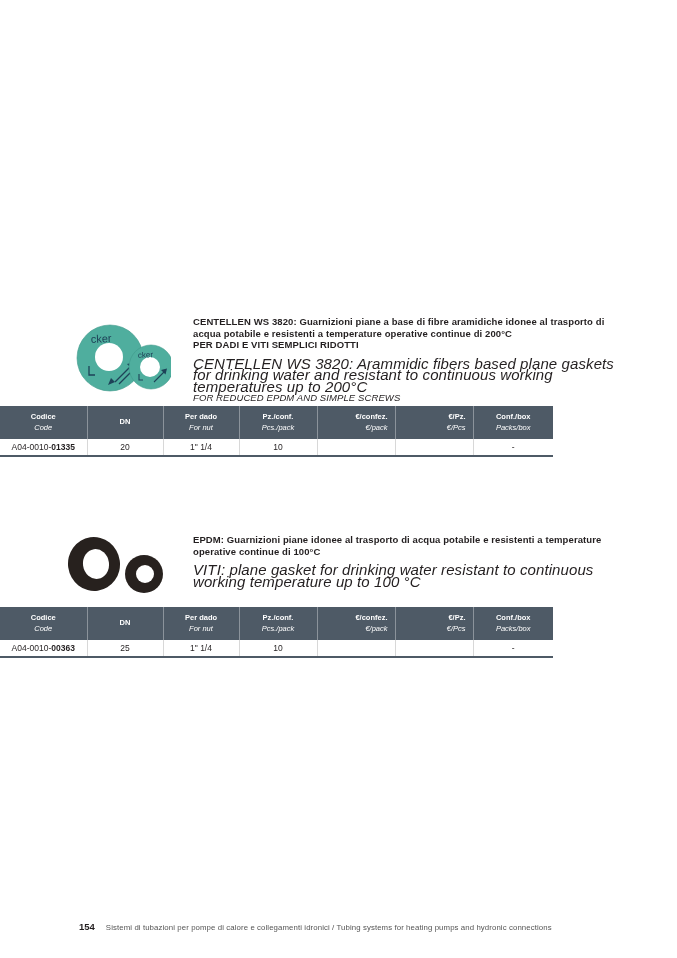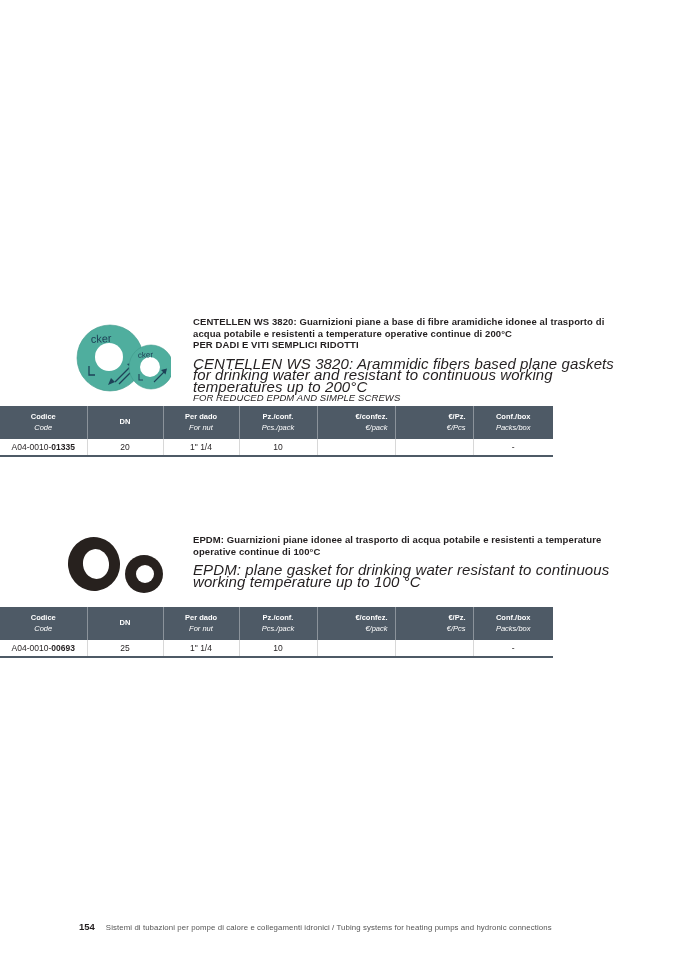--- a/index.html
+++ b/index.html
@@ -162,21 +162,21 @@
         <ellipse cx="30" cy="28" rx="13" ry="15" fill="#ffffff" transform="rotate(-8 30 28)"></ellipse>
 
         <circle cx="78" cy="38" r="19" fill="#27211e"></circle>
         <circle cx="79" cy="38" r="9" fill="#ffffff"></circle>
       </svg>
     </div>
 
     <div class="desc-block" style="top:2px;">
       <div class="desc-it">EPDM: Guarnizioni piane idonee al trasporto di acqua potabile e resistenti a temperature operative continue di 100°C</div>
       <div class="gap-6"></div>
-      <div class="desc-en">EPDM: plane gasket for drinking water resistant to continuous working temperature up to 100 °C</div>
+      <div class="desc-en">VITI: plane gasket for drinking water resistant to continuous working temperature up to 100 °C</div>
     </div>
   </div>
 
   <table class="price" style="top:607px;">
     <colgroup>
       <col style="width:87px">
         <col style="width:76px">
         <col style="width:76px">
         <col style="width:78px">
       <col style="width:78px">
@@ -209,21 +209,21 @@
             <span class="h2">€/Pcs</span>
           </th>
           <th style="text-align: center;">
             <span class="h1">Conf./box</span>
             <span class="h2">Packs/box</span>
           </th>
         </tr>
       </thead>
     <tbody>
         <tr>
-          <td style="text-align: center;"><span>A04-0010-</span><span class="code-bold">00693</span></td>
+          <td style="text-align: center;"><span>A04-0010-</span><span class="code-bold">00363</span></td>
           <td style="text-align: center;">25</td>
           <td style="text-align: center;">1" 1/4</td>
           <td style="text-align: center;">10</td>
           <td style="text-align: right;"></td>
           <td style="text-align: right;"></td>
           <td style="text-align: center;">-</td>
         </tr>
       </tbody>
   </table>
 

